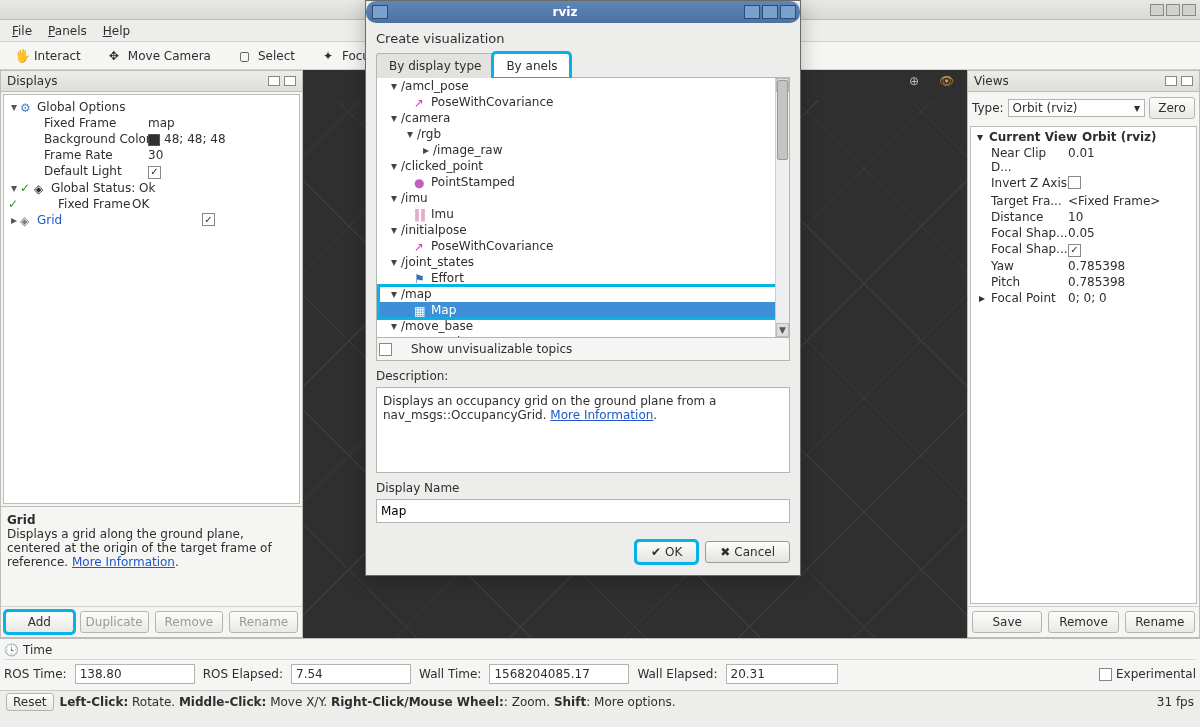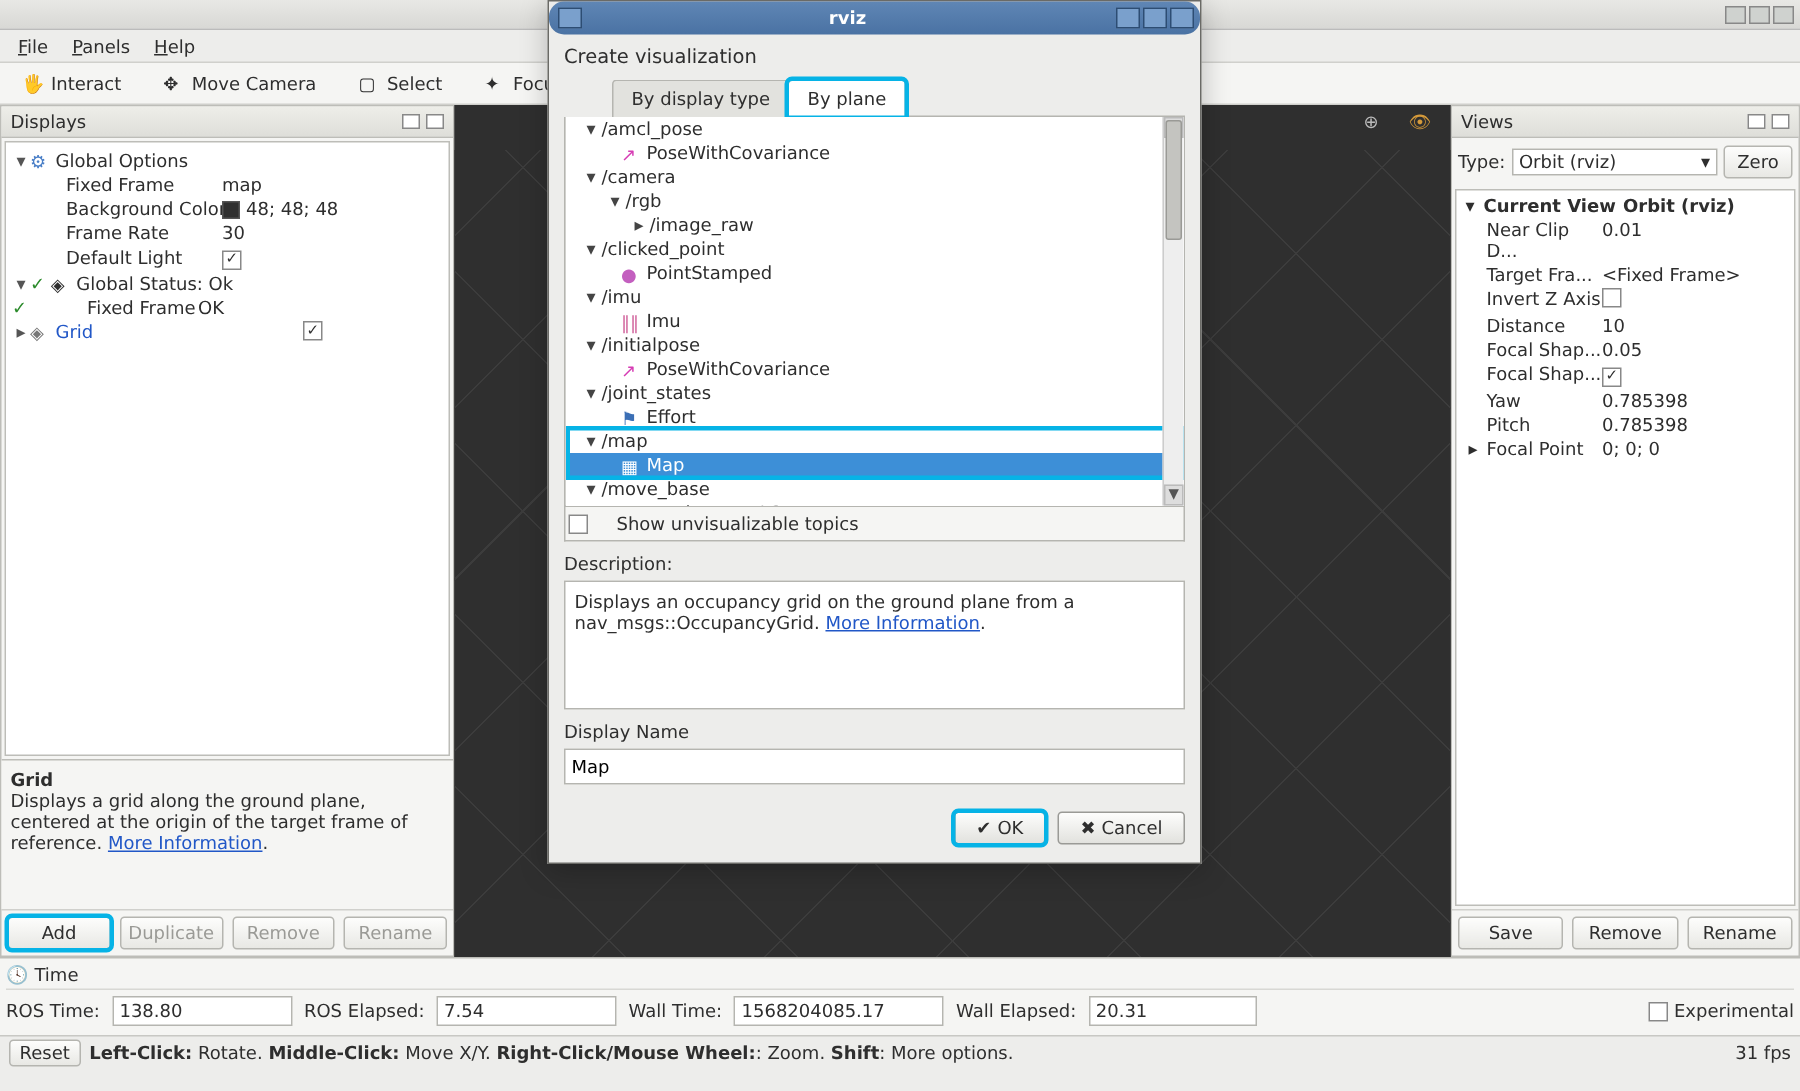--- a/index.html
+++ b/index.html
@@ -58,21 +58,21 @@
 .statusbar .reset { border:1px solid #b5b5b0; padding:1px 6px; background:linear-gradient(#fdfdfc,#e8e8e4); border-radius:3px;}
 .fps { margin-left:auto; }
 
 
 .dialog { position:absolute; left:365px; top:0; width:436px; background:#ededeb; border:1px solid #6a6a66; box-shadow:0 4px 18px rgba(0,0,0,0.25); z-index:50; }
 .dlg-titlebar { height:22px; background:linear-gradient(#5f86b5,#4a72a3); color:#fff; display:flex; align-items:center; padding:0 4px;border-radius:10px; }
 .dlg-titlebar .t { flex:1; text-align:center; font-weight:bold; font-size:12px;}
 .dlg-titlebar .dic { width:16px; height:14px; background:#7aa0cc; border:1px solid #2d4d73; margin-left:2px;}
 .dlg-body { padding:8px 10px; }
 .dlg-body h4 { font-weight:normal; font-size:13px; margin-bottom:6px; }
-.tabbar { display:flex; border-bottom:1px solid #b5b5b0;margin-left:32px; }
+.tabbar { display:flex; border-bottom:1px solid #b5b5b0; }
 .tab { padding:5px 12px; border:1px solid #b5b5b0; border-bottom:none; background:#ededeb; margin-right:-1px; border-radius:3px 3px 0 0; position:relative; top:1px;}
 .tab.inactive { background:#e2e2de; }
 .tab.active { background:#fff; }
 .topic-tree { border:1px solid #b5b5b0; border-top:none; background:#fff; height:260px; overflow:auto; position:relative; }
 .topic-tree .trow { display:flex; align-items:center; padding:1px 4px; white-space:nowrap; }
 .topic-tree .sel { background:#3d8fd7; color:#fff; }
 .topic-tree .ar { width:14px; text-align:center; color:#444; display:inline-block;}
 .topic-tree .ticon { width:14px; height:12px; display:inline-block; margin:0 3px;}
 .chkrow { display:flex; align-items:center; gap:19px; padding:4px 2px; border:1px solid #b5b5b0; border-top:none; background:#f5f5f3;}
 .section-lbl { margin-top:8px; margin-bottom:4px; }
@@ -211,26 +211,26 @@
         <div class="row hdr">
             <span class="arrow" style="width:14px;display:inline-block;text-align:center">▾</span>
             <span class="k" style="padding-left:2px">Current View</span>
             <span class="v">Orbit (rviz)</span>
           </div>
         <div class="row">
             <span class="k">Near Clip D...</span>
             <span class="v">0.01</span>
           </div>
         <div class="row">
+            <span class="k">Invert Z Axis</span>
+            <span class="v"><span class="check"></span></span>
+          </div>
+        <div class="row">
             <span class="k">Target Fra...</span>
             <span class="v">&lt;Fixed Frame&gt;</span>
-          </div>
-        <div class="row">
-            <span class="k">Invert Z Axis</span>
-            <span class="v"><span class="check"></span></span>
           </div>
         <div class="row">
             <span class="k">Distance</span>
             <span class="v">10</span>
           </div>
         <div class="row">
             <span class="k">Focal Shap...</span>
             <span class="v">0.05</span>
           </div>
         <div class="row">
@@ -297,21 +297,21 @@
     <div class="dic"></div>
     <div class="t">rviz</div>
     <div class="dic"></div>
     <div class="dic"></div>
     <div class="dic"></div>
   </div>
   <div class="dlg-body">
     <h4>Create visualization</h4>
     <div class="tabbar">
       <div class="tab inactive">By display type</div>
-      <div class="tab active highlight-box">By plane</div>
+      <div class="tab active highlight-box">By anels</div>
     </div>
     <div class="topic-tree">
       <div class="trow" style="padding-left:10px">
           <span class="ar">▾</span>
           <span>/amcl_pose</span>
         </div>
       <div class="trow" style="padding-left:34px">
           <span class="ticon" style="color:#d63cb4">↗</span>
           <span>PoseWithCovariance</span>
         </div>

